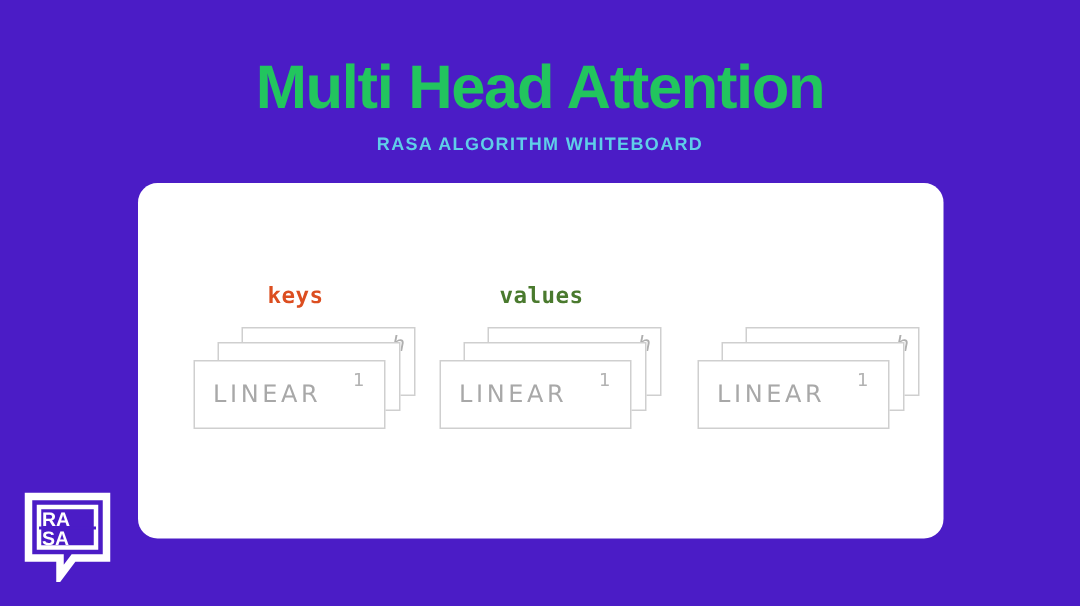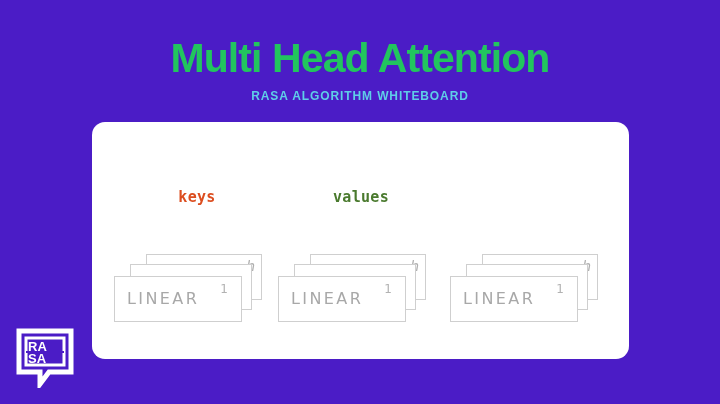--- a/index.html
+++ b/index.html
@@ -89,25 +89,24 @@
     line-height: 18px;
     white-space: nowrap;
   }
   .label-keys    { color: #DC4E20; }
   .label-queries { color: #4A7A2E; }
   .label-values  { color: #2060B0; }
 
   
   .stack {
     position: absolute;
-    left: 0;
+    left: 15px;
     top: 30px;
     width: 166px;
     height: 74px;
-    margin-top: 36px;
   }
 
   .card {
     position: absolute;
     background: #FFFFFF;
     border: 1px solid #CFCFCF;
   }
   .card-back {
     left: 32px;
     top: 0px;

